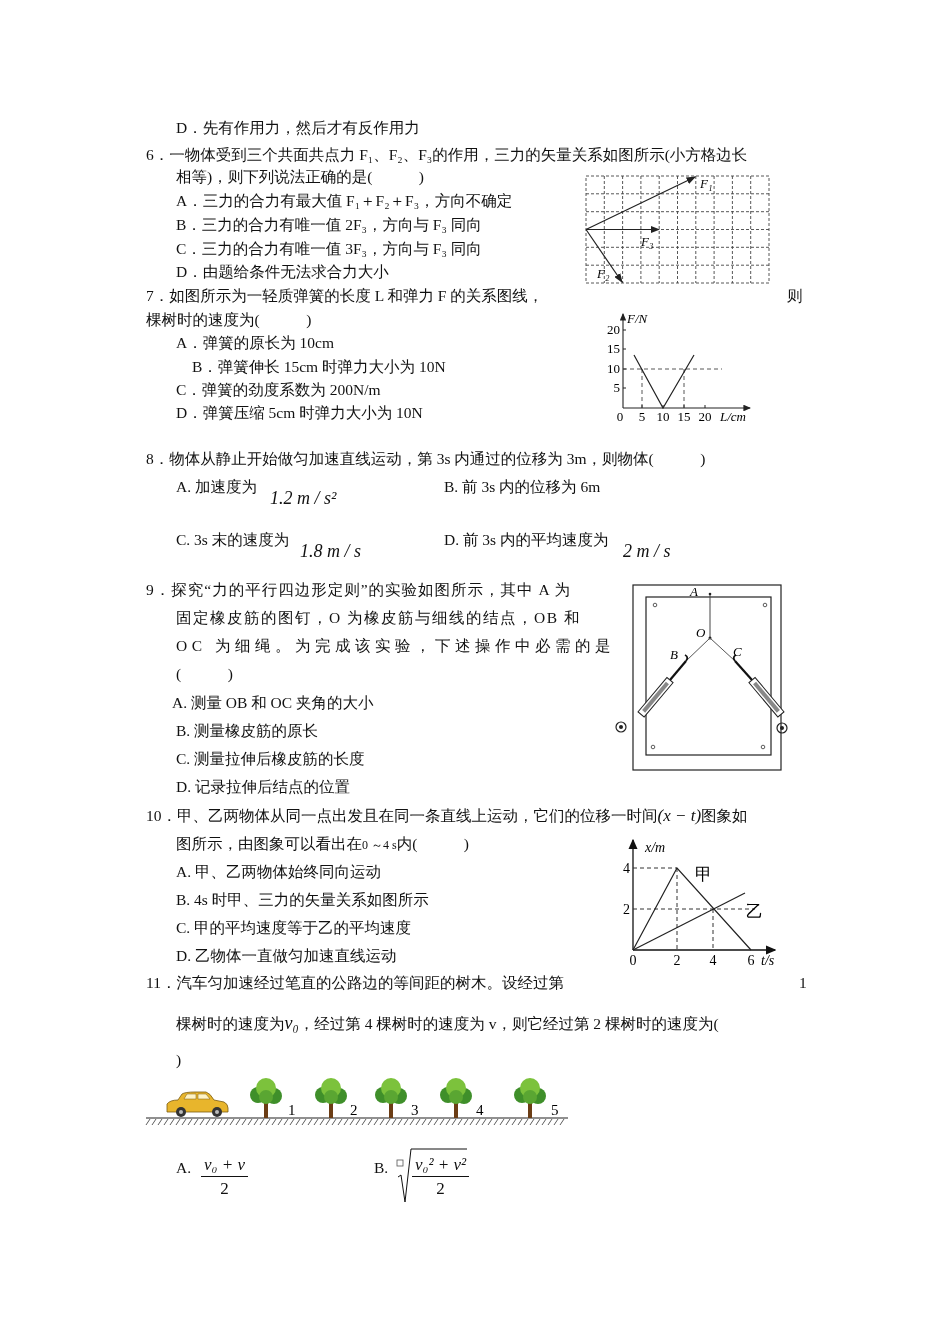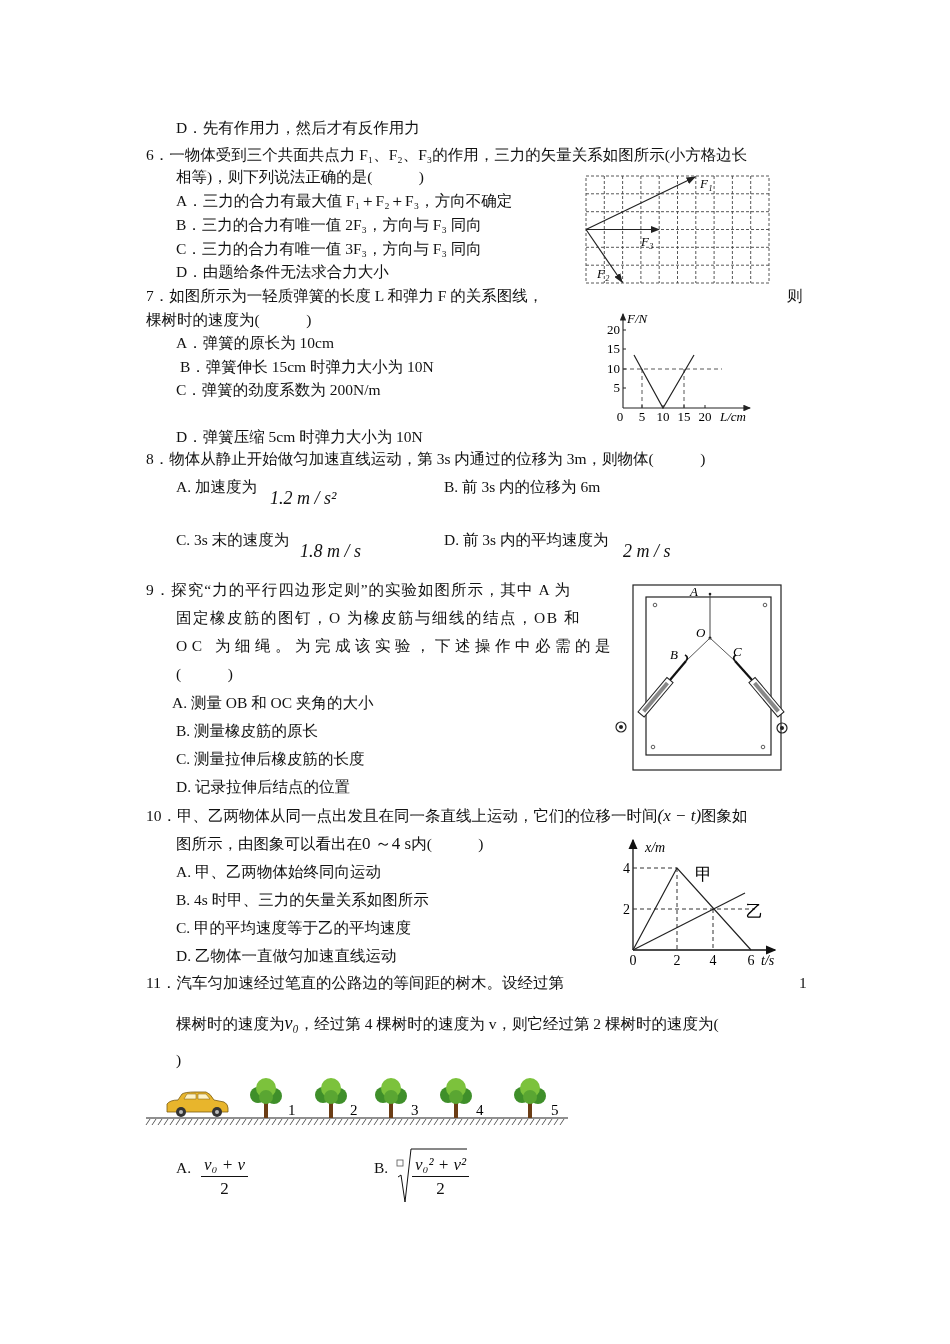--- a/index.html
+++ b/index.html
@@ -55,23 +55,23 @@
   </g>
   <text x="114" y="12" font-size="13" font-style="italic">F₁</text>
   <text x="55" y="70" font-size="13" font-style="italic">F₃</text>
   <text x="11" y="102" font-size="13" font-style="italic">F₂</text>
 </svg>
 
 <div class="t" style="left:146px;top:286px;">7．如图所示为一轻质弹簧的长度 L 和弹力 F 的关系图线，</div>
 <div class="t" style="left:787px;top:286px;">则</div>
 <div class="t" style="left:146px;top:310px;">棵树时的速度为(　　　)</div>
 <div class="t" style="left:176px;top:333px;">A．弹簧的原长为 10cm</div>
-<div class="t" style="left:180px;top:357px;text-align:right;">B．弹簧伸长 15cm 时弹力大小为 10N</div>
+<div class="t" style="left:192px;top:357px;text-align:right;">B．弹簧伸长 15cm 时弹力大小为 10N</div>
 <div class="t" style="left:176px;top:380px;">C．弹簧的劲度系数为 200N/m</div>
-<div class="t" style="left:176px;top:403px;margin-top:24px;">D．弹簧压缩 5cm 时弹力大小为 10N</div>
+<div class="t" style="left:176px;top:403px;">D．弹簧压缩 5cm 时弹力大小为 10N</div>
 
 <svg style="left:600px;top:310px;" width="170" height="115" viewBox="0 0 170 115">
   <defs>
       <marker id="ar2" markerWidth="7" markerHeight="6" refX="6" refY="3" orient="auto">
         <path d="M0,0 L7,3 L0,6 z" fill="#222"></path>
       </marker>
     </defs>
   <g stroke="#222" stroke-width="1.1">
     <line x1="23" y1="98" x2="23" y2="4" marker-end="url(#ar2)"></line>
     <line x1="23" y1="98" x2="150" y2="98" marker-end="url(#ar2)"></line>
@@ -164,21 +164,21 @@
     <text x="81" y="57">O</text>
     <text x="55" y="79">B</text>
     <text x="118" y="76">C</text>
   </g>
 </svg>
 
 <div class="t" style="left:146px;top:806px;">
   <span>10．甲、乙两物体从同一点出发且在同一条直线上运动，它们的位移一时间</span><span class="math" style="font-size:17px;">(x − t)</span><span>图象如</span>
 </div>
 <div class="t" style="left:176px;top:834px;">
-  <span>图所示，由图象可以看出在</span><span style="font-size:17px;">0 ～4 s</span><span>内(　　　)</span>
+  <span>图所示，由图象可以看出在</span><span style="font-size:12px;">0 ～4 s</span><span>内(　　　)</span>
 </div>
 <div class="t" style="left:176px;top:862px;">A. 甲、乙两物体始终同向运动</div>
 <div class="t" style="left:176px;top:890px;">B. 4s 时甲、三力的矢量关系如图所示</div>
 <div class="t" style="left:176px;top:918px;">C. 甲的平均速度等于乙的平均速度</div>
 <div class="t" style="left:176px;top:946px;">D. 乙物体一直做匀加速直线运动</div>
 
 <svg style="left:615px;top:838px;" width="175" height="130" viewBox="0 0 175 130">
   <defs>
       <marker id="ar3" markerWidth="8" markerHeight="7" refX="7" refY="3.5" orient="auto">
         <path d="M0,0 L8,3.5 L0,7 z" fill="#111"></path>

